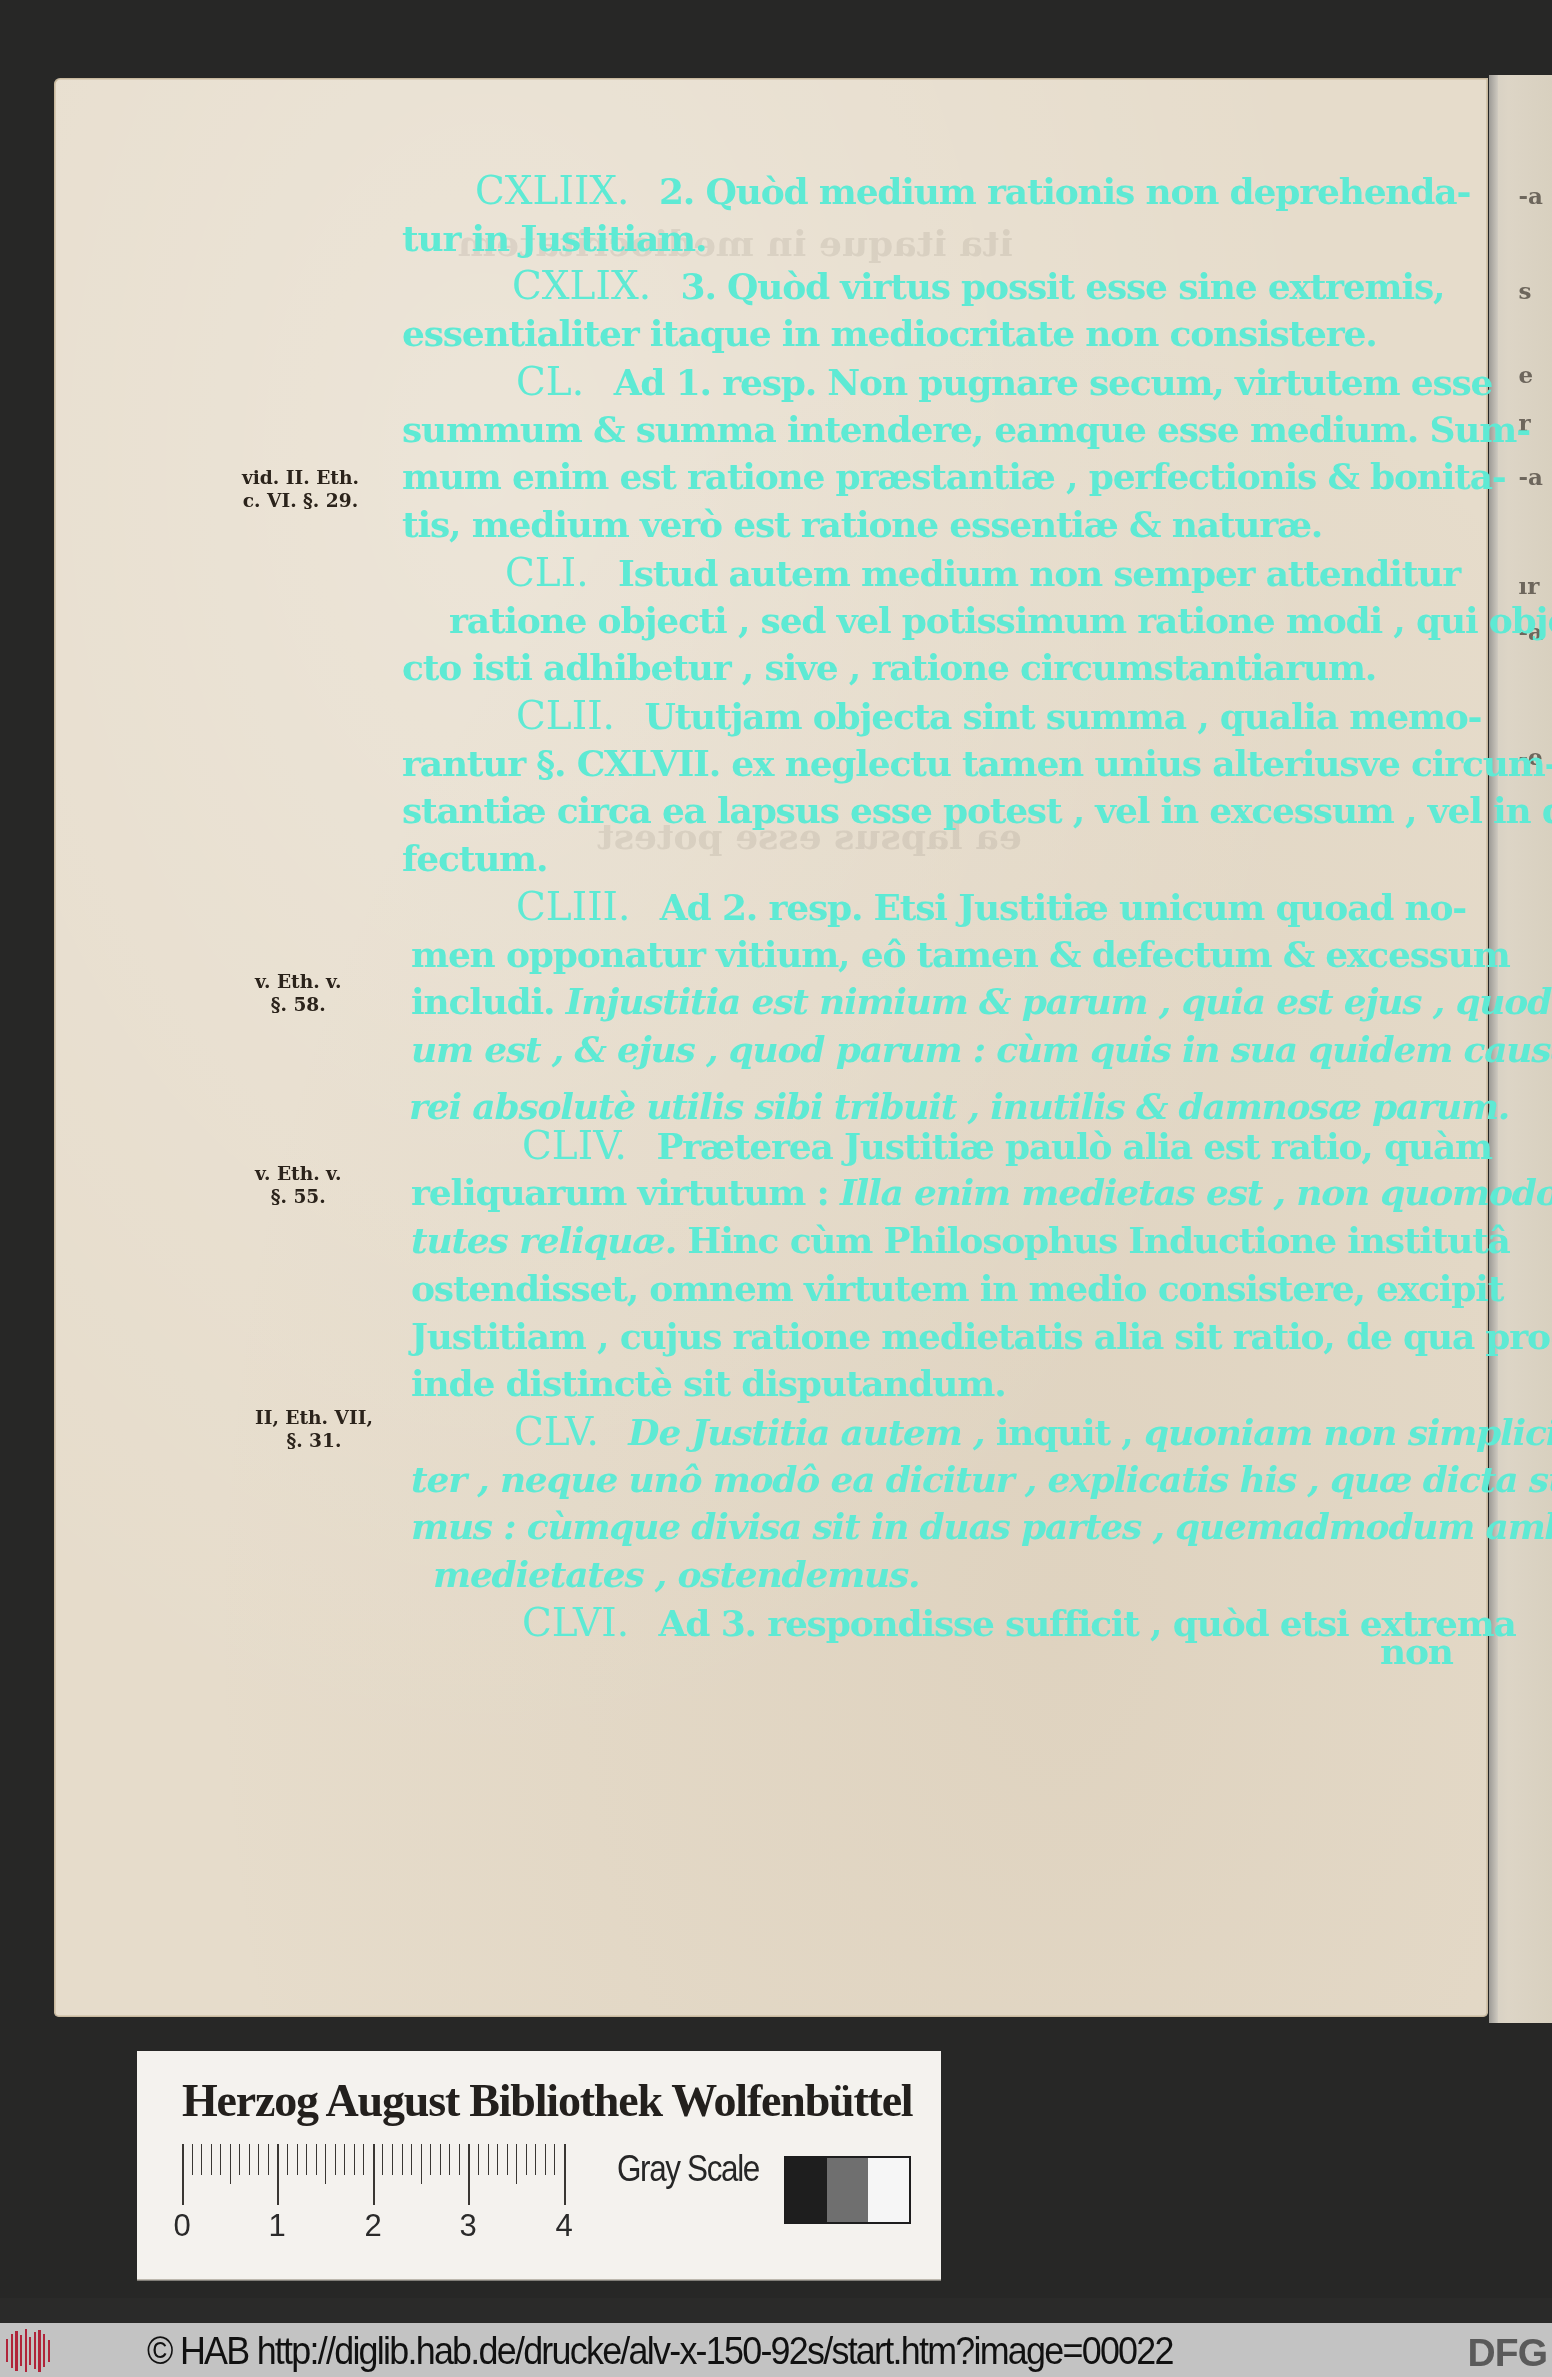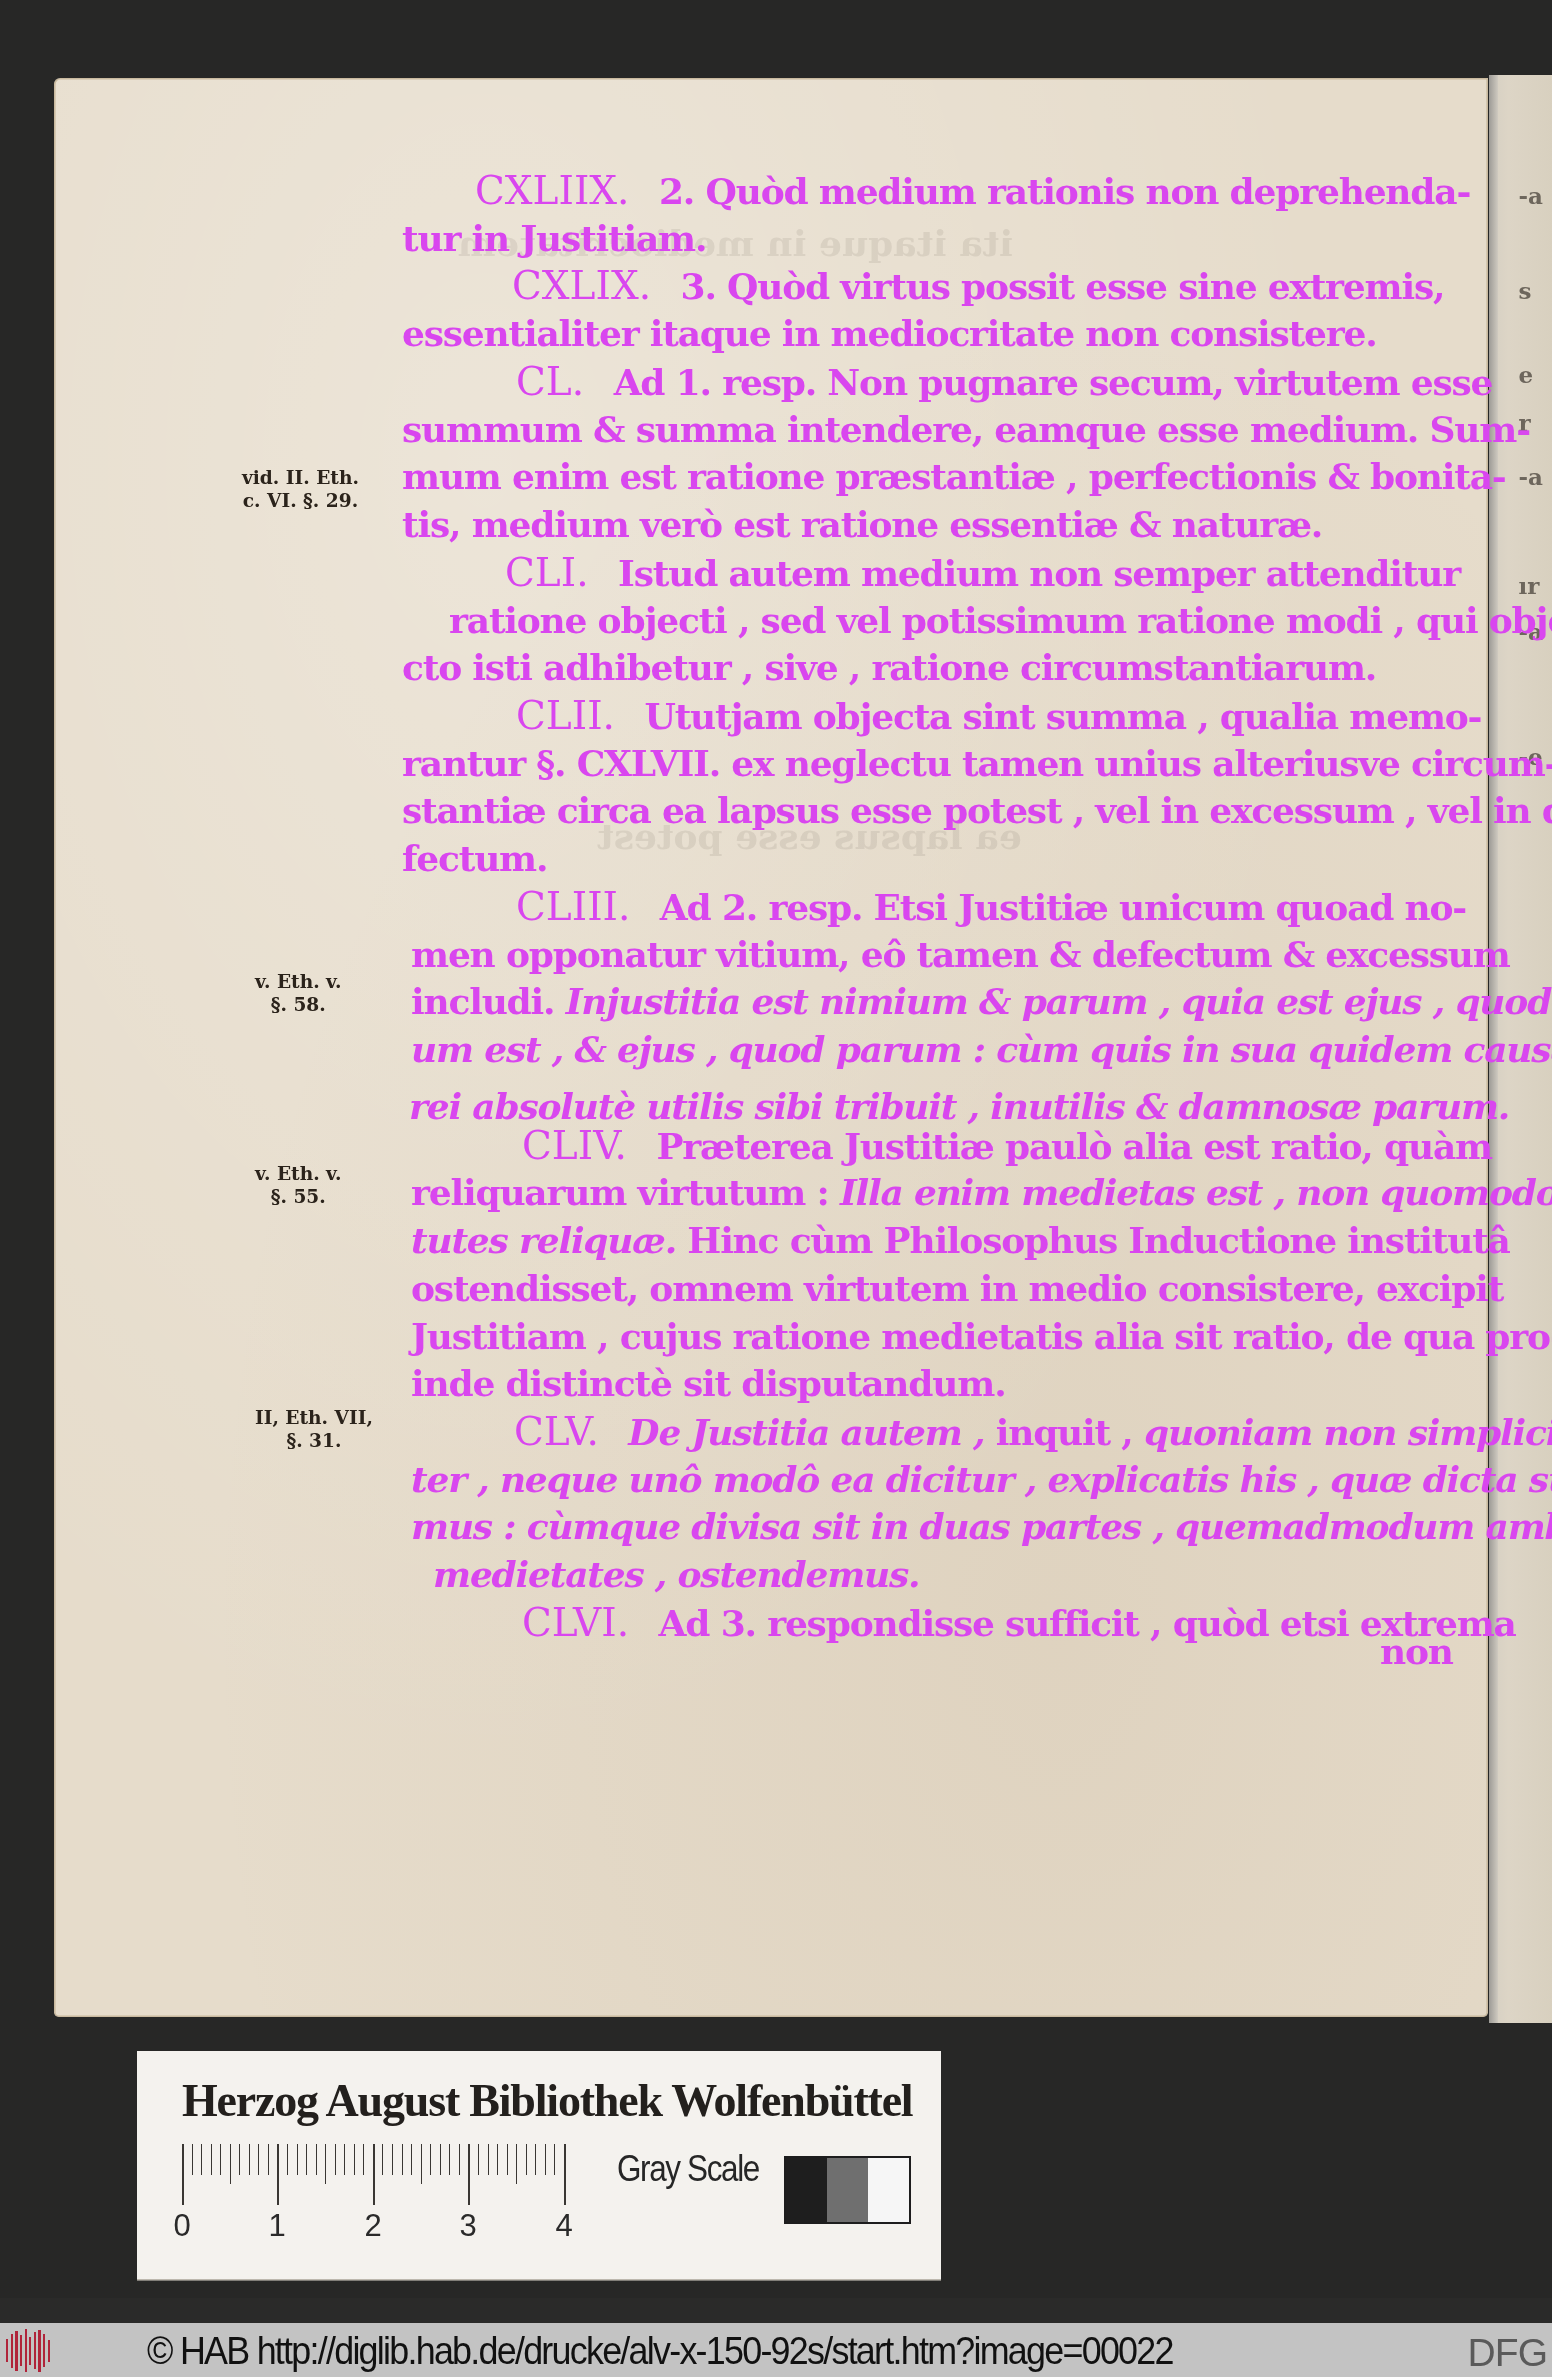--- a/index.html
+++ b/index.html
@@ -35,21 +35,21 @@
       radial-gradient(ellipse at 30% 20%, rgba(255,255,255,0.25), transparent 60%),
       radial-gradient(ellipse at 70% 80%, rgba(160,130,90,0.10), transparent 60%);
     border-radius: 6.2px 0 4.7px 4.7px;
     box-shadow: inset 0 0 0 1.6px #c9b99e;
   }
   .ghost {
     position: absolute; color: rgba(80,70,60,0.10); font-size: 36px; font-weight: bold;
     transform: scaleX(-1); white-space: nowrap;
   }
   .para-line {
-    position: absolute; white-space: nowrap; color: #d946ef;
+    position: absolute; white-space: nowrap; color: #5eead4;
     font-family: "DejaVu Serif", serif; font-weight: bold; font-size: 36px;
     letter-spacing: -1.2px; line-height: 47px;
   }
   .para-line .num { font-weight: normal; letter-spacing: 0; margin-right: 29.5px; font-size: 39px; }
   .para-line i { font-style: italic; }
   .margin-note {
     position: absolute; color: #2b231b; font-family: "DejaVu Serif", serif;
     font-weight: bold; font-size: 18.6px; line-height: 23px; white-space: nowrap; text-align: center;
   }
   
@@ -87,21 +87,21 @@
     display: flex; gap: 2.3px; align-items: center;
   }
   .hab-logo span { display: block; width: 2.3px; background: #b0243a; }
   .footer-text {
     position: absolute; left: 147px; top: 6.2px; font-family: "Liberation Sans", sans-serif;
     font-size: 39px; color: #111; letter-spacing: -1.9px; white-space: nowrap;
     transform: scaleX(0.92); transform-origin: left;
   }
   .dfg {
     position: absolute; right: 4.7px; top: 7.8px; font-family: "Liberation Sans", sans-serif;
-    font-weight: normal; font-size: 39px; color: #5a5a5a; letter-spacing: -0.8px;
+    font-weight: bold; font-size: 39px; color: #5a5a5a; letter-spacing: -0.8px;
   }
 </style>
 </head>
 <body>
 
 <div class="backdrop"></div>
 
 <div class="next-page">
   <div class="gutter"></div>
   <div class="bleed-glyph" style="top:107px">-a</div>

